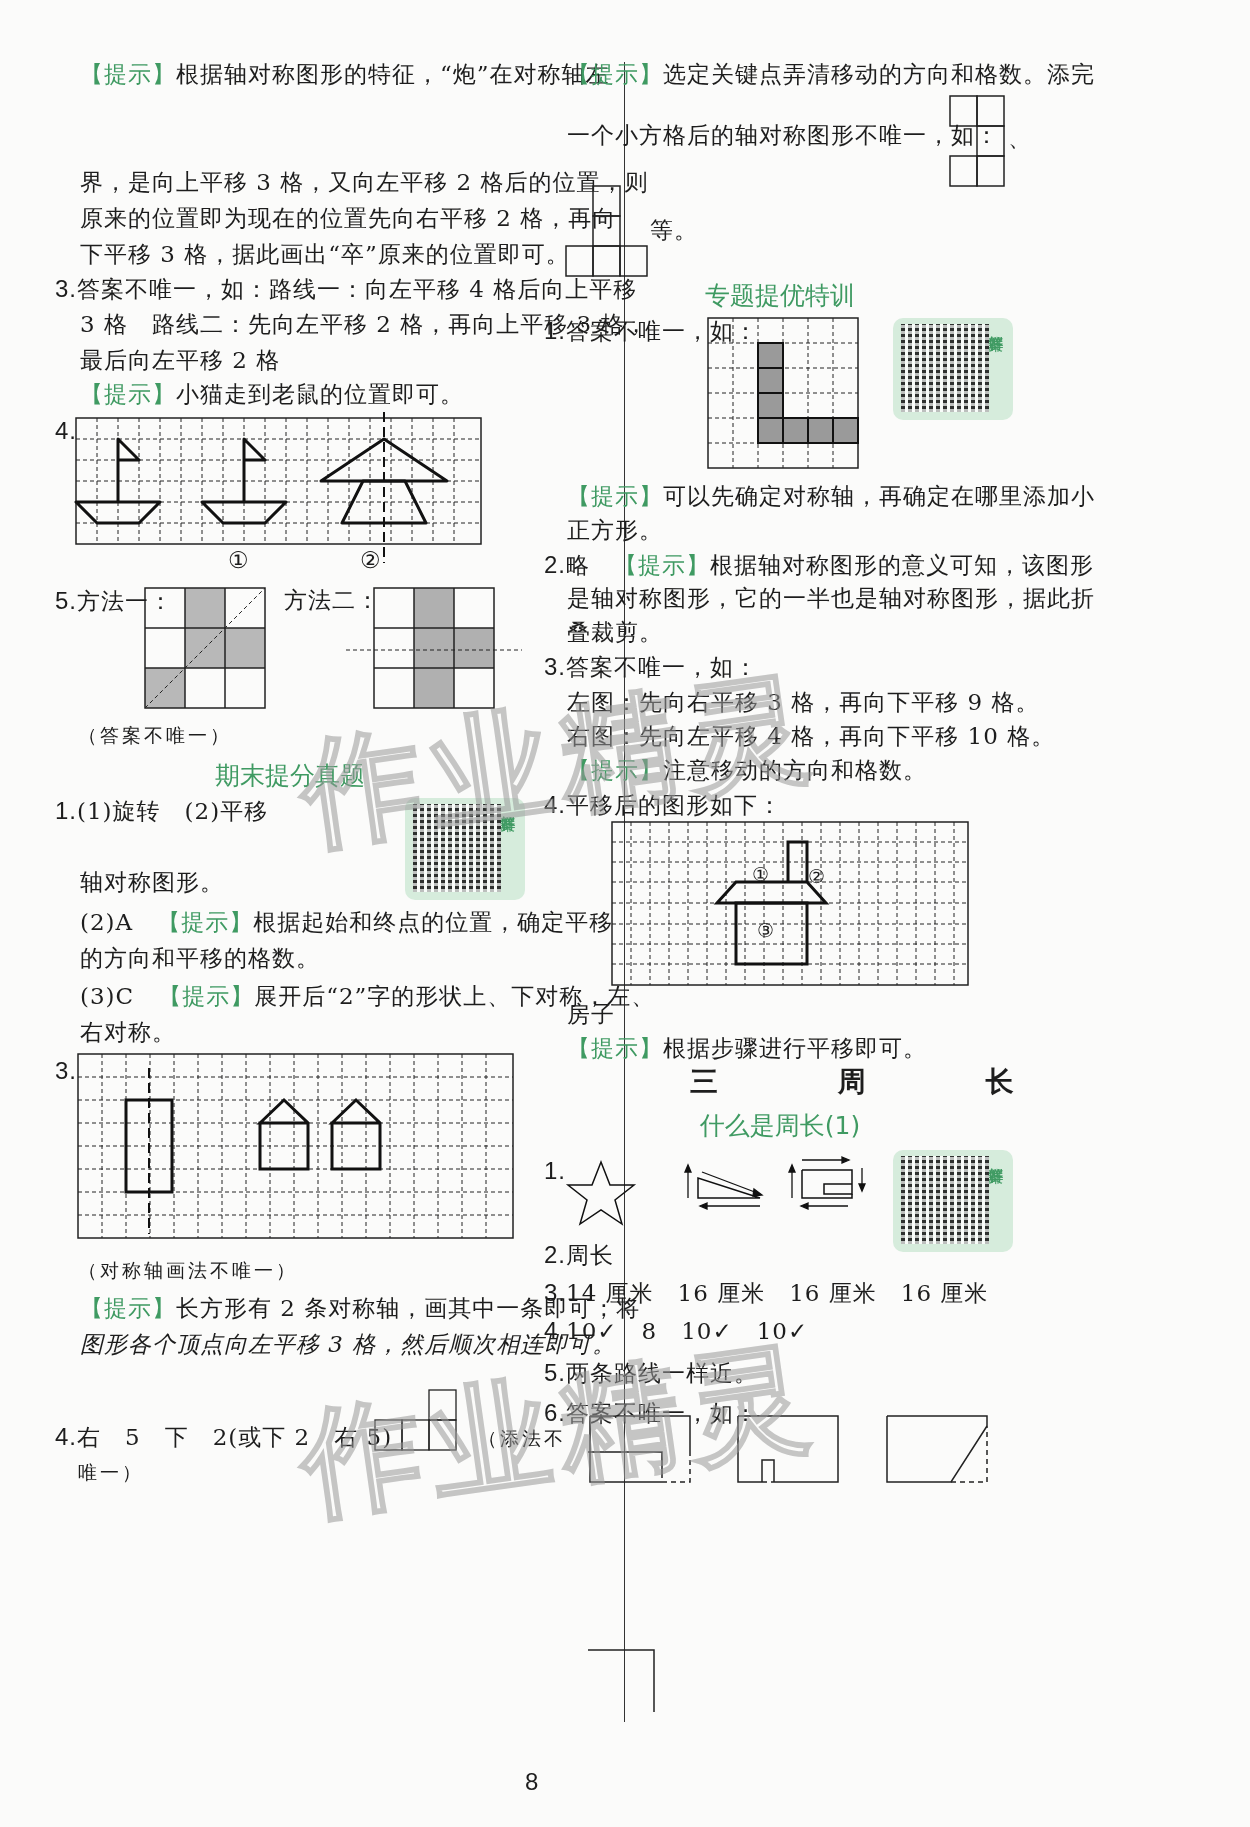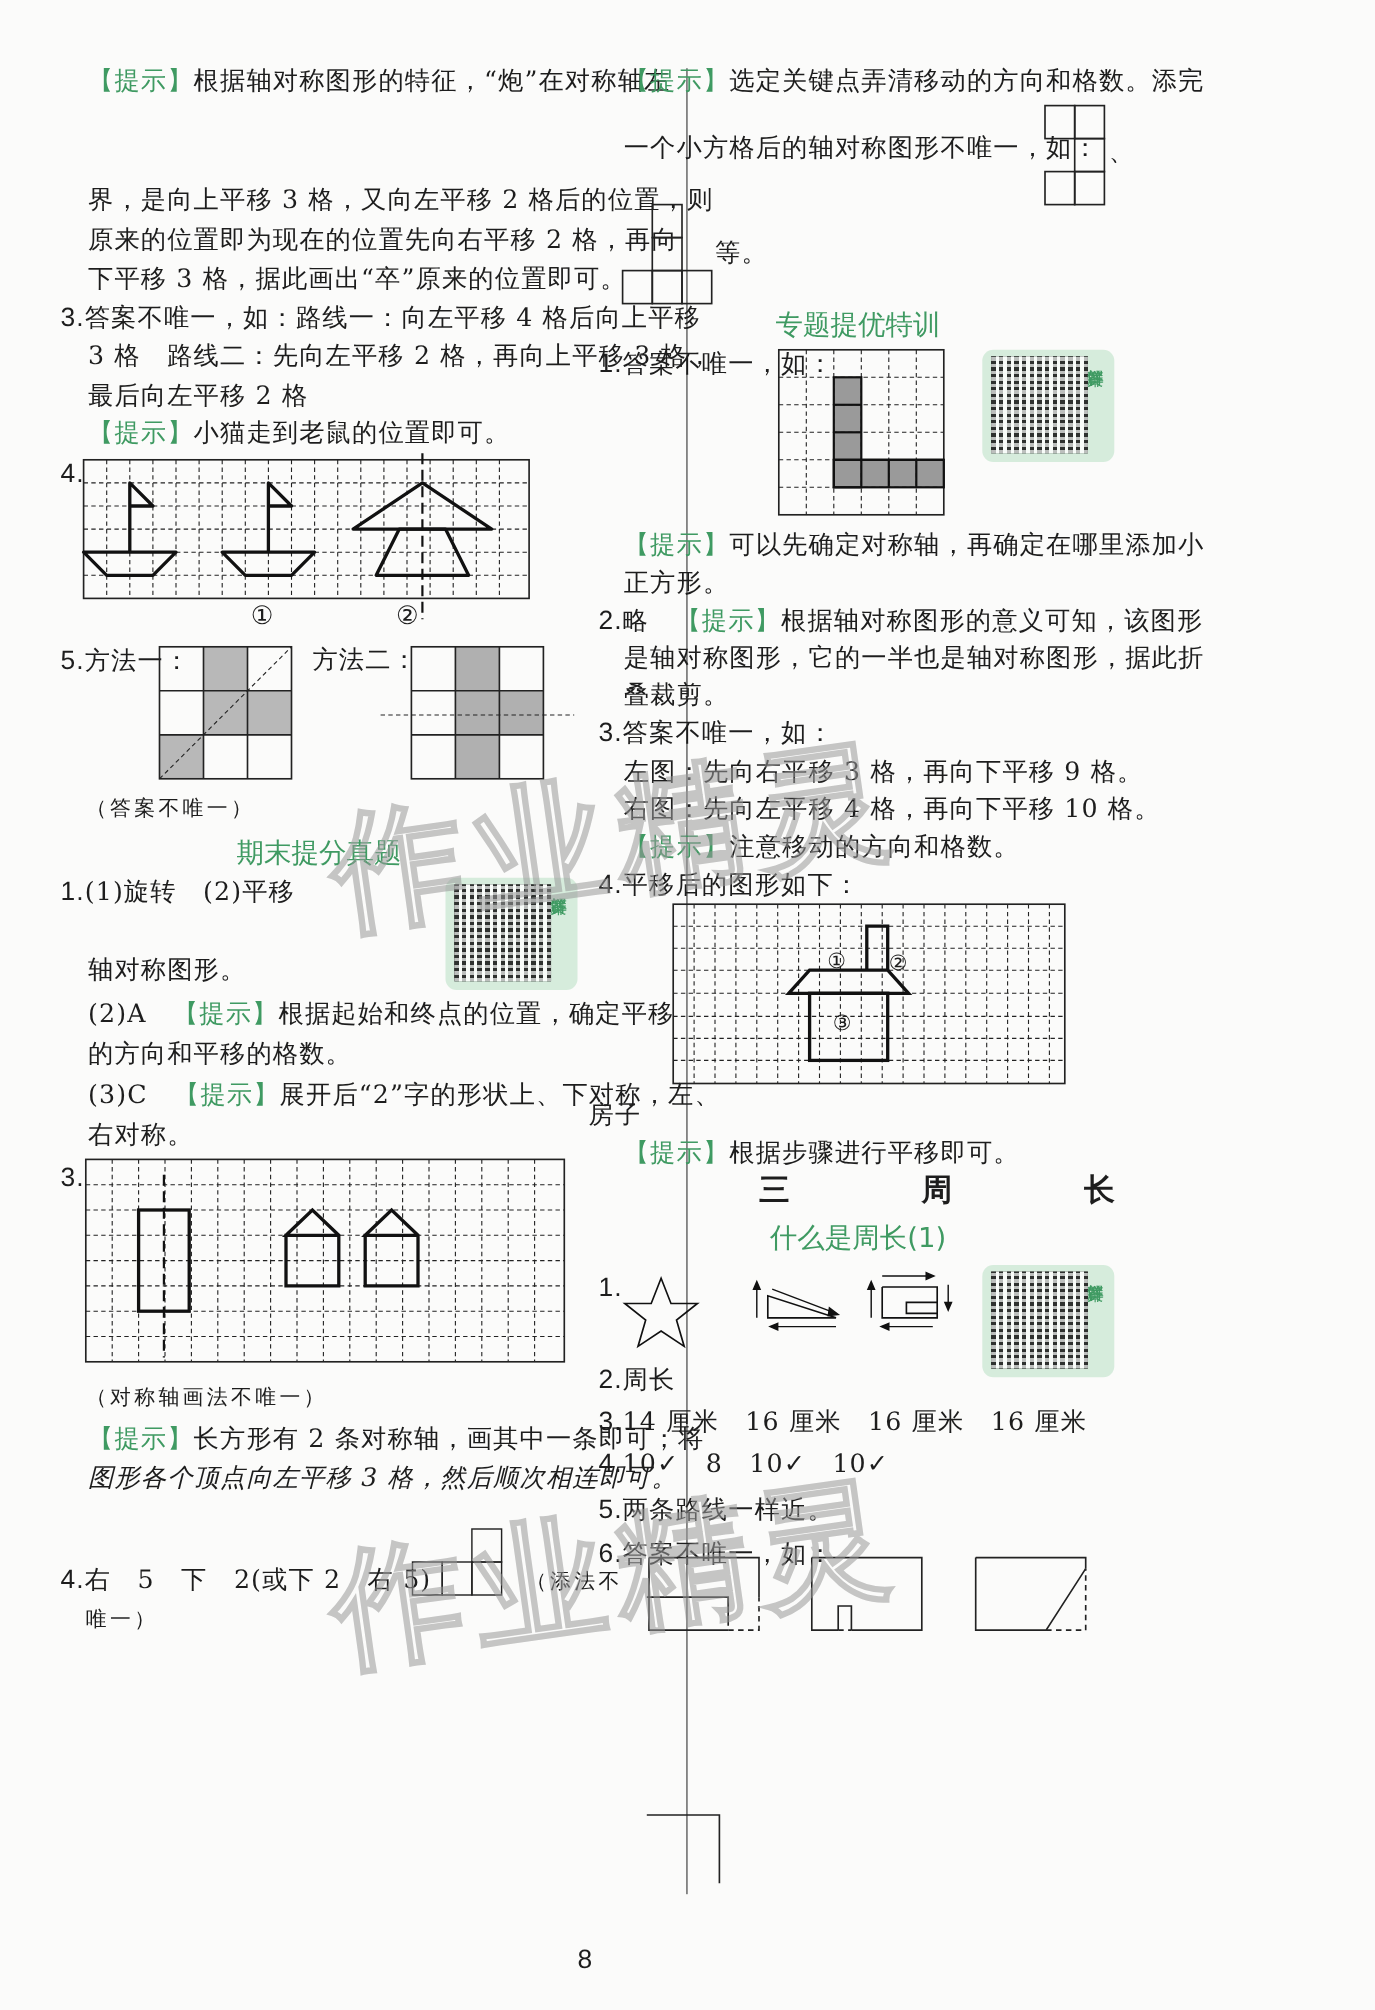--- a/index.html
+++ b/index.html
@@ -275,21 +275,21 @@
     <rect x="0" y="0" width="356" height="163" fill="none" stroke="#222" stroke-width="1.5"></rect>
     <g stroke="#111" stroke-width="3" fill="none">
       <polyline points="176,60 176,20 195,20 195,60"></polyline>
       <polygon points="105,81 124,60 195,60 214,81"></polygon>
       <rect x="124" y="81" width="71" height="61"></rect>
     </g>
   </svg>
   <div class="abs line" style="left:752px;top:854px;font-size:19px;">①</div>
   <div class="abs line" style="left:808px;top:856px;font-size:19px;">②</div>
   <div class="abs line" style="left:757px;top:910px;font-size:19px;">③</div>
-  <div class="abs line" style="left:535px;top:994px;">房子</div>
+  <div class="abs line" style="left:567px;top:994px;">房子</div>
   <div class="abs line" style="left:567px;top:1028px;"><span class="tip">【提示】</span><span>根据步骤进行平移即可。</span></div>
 
   <div class="abs chapter-title" style="left:690px;top:1062px;line-height:40px;">三 周 长</div>
   <div class="abs sec-title" style="left:690px;top:1108px;width:180px;line-height:36px;">什么是周长(1)</div>
 
   <div class="abs line" style="left:544px;top:1150px;"><span class="num">1.</span></div>
   <svg style="left:564px;top:1154px;" width="310" height="78">
     <g stroke="#111" stroke-width="1.5" fill="none">
       <polygon points="37,8 46,31 70,31 51,46 58,70 37,56 16,70 23,46 4,31 28,31"></polygon>
       <polygon points="134,24 134,44 196,44"></polygon>

